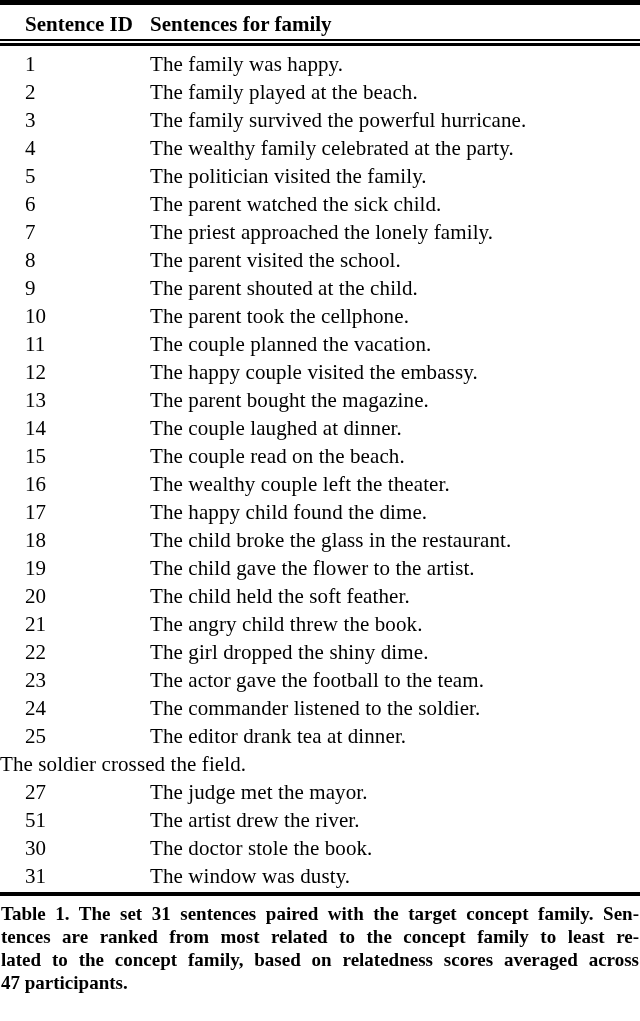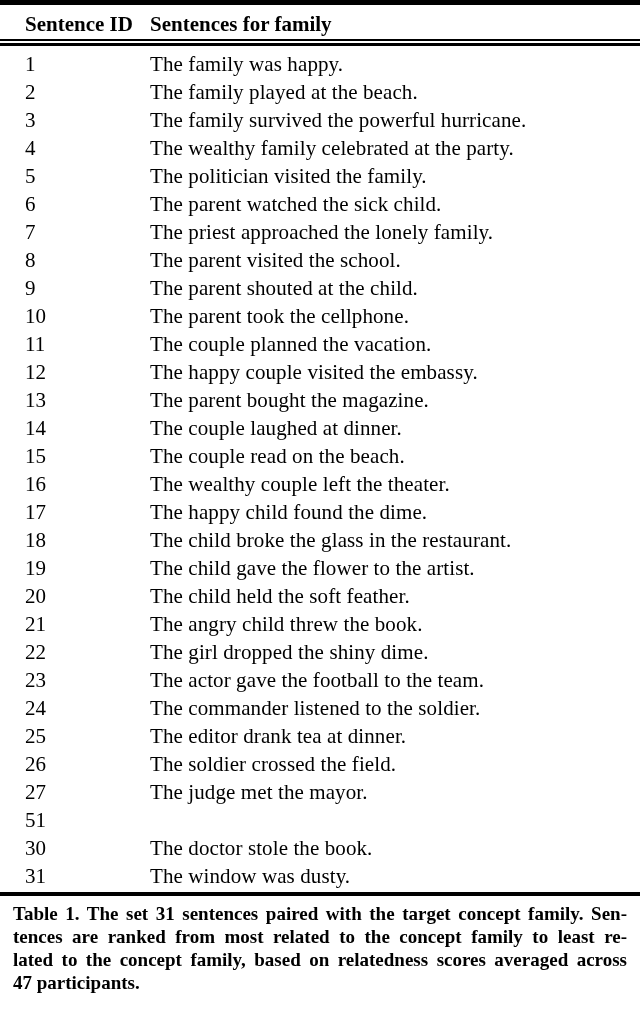--- a/index.html
+++ b/index.html
@@ -67,21 +67,21 @@
     height: 4px;
     background: #000;
     width: 100%;
     margin-top: 2px;
   }
   .caption {
     margin-top: 6px;
     font-weight: bold;
     font-size: 19px;
     line-height: 23px;
-    padding: 0 13px;
+    padding: 0 1px;
   }
   .caption .cap-line {
     text-align: justify;
     text-align-last: justify;
     white-space: nowrap;
   }
   .caption .cap-line.last {
     text-align-last: left;
     white-space: normal;
   }
@@ -205,29 +205,29 @@
       </div>
       <div class="row">
         <div class="cell-id">24</div>
         <div class="cell-sentence">The commander listened to the soldier.</div>
       </div>
       <div class="row">
         <div class="cell-id">25</div>
         <div class="cell-sentence">The editor drank tea at dinner.</div>
       </div>
       <div class="row">
-        <div class="cell-id">26</div>
         <div class="cell-sentence">The soldier crossed the field.</div>
       </div>
       <div class="row">
         <div class="cell-id">27</div>
         <div class="cell-sentence">The judge met the mayor.</div>
       </div>
       <div class="row">
         <div class="cell-id">51</div>
+        <div class="cell-sentence">The artist drew the river.</div>
       </div>
       <div class="row">
         <div class="cell-id">30</div>
         <div class="cell-sentence">The doctor stole the book.</div>
       </div>
       <div class="row">
         <div class="cell-id">31</div>
         <div class="cell-sentence">The window was dusty.</div>
       </div>
     </div>

